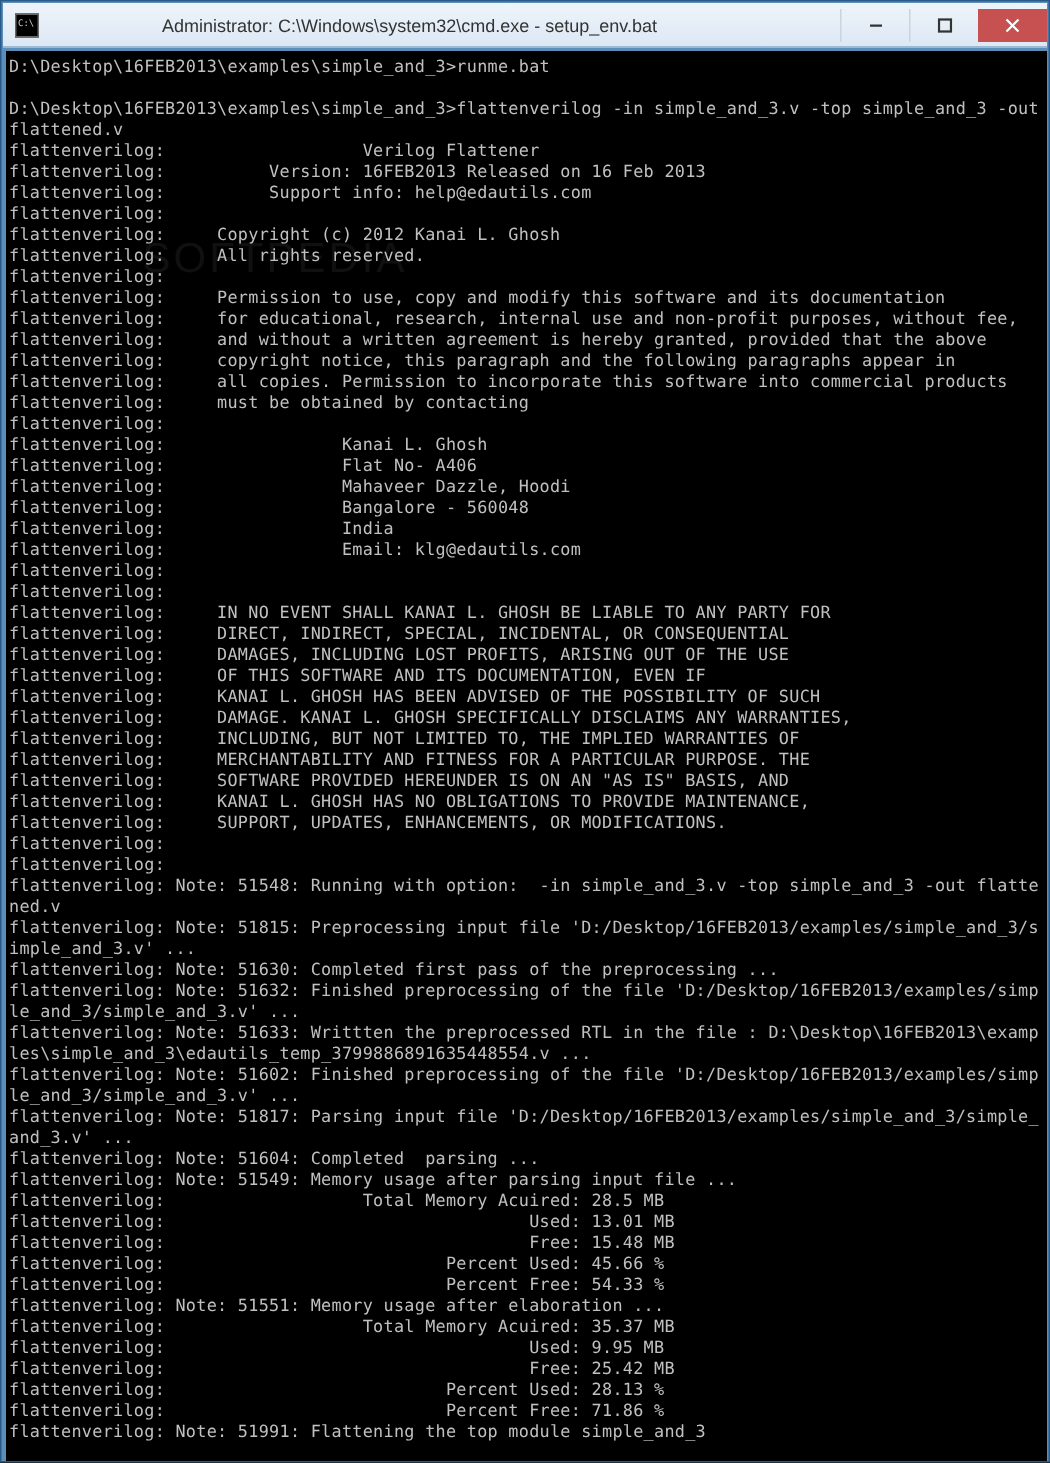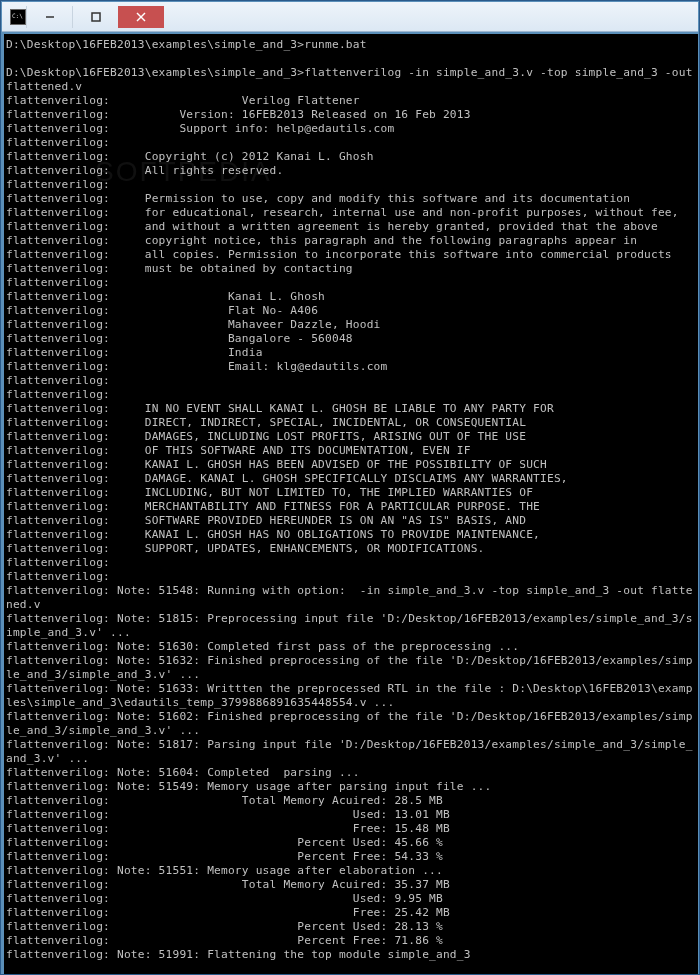--- a/index.html
+++ b/index.html
@@ -92,20 +92,21 @@
   letter-spacing: 2px;
   pointer-events: none;
 }
 </style>
 </head>
 <body>
 
 <div class="window">
   <div class="titlebar">
     <div class="app-icon"></div>
+    <div class="title-text">Administrator: C:\Windows\system32\cmd.exe - setup_env.bat</div>
     <div class="win-controls">
       <div class="win-btn">
         <svg width="10" height="10">
             <line x1="1" y1="5" x2="9" y2="5" stroke="#333" stroke-width="1.5"></line>
           </svg>
       </div>
       <div class="win-btn">
         <svg width="10" height="10">
             <rect x="1" y="1" width="8" height="8" fill="none" stroke="#333" stroke-width="1.5"></rect>
           </svg>

